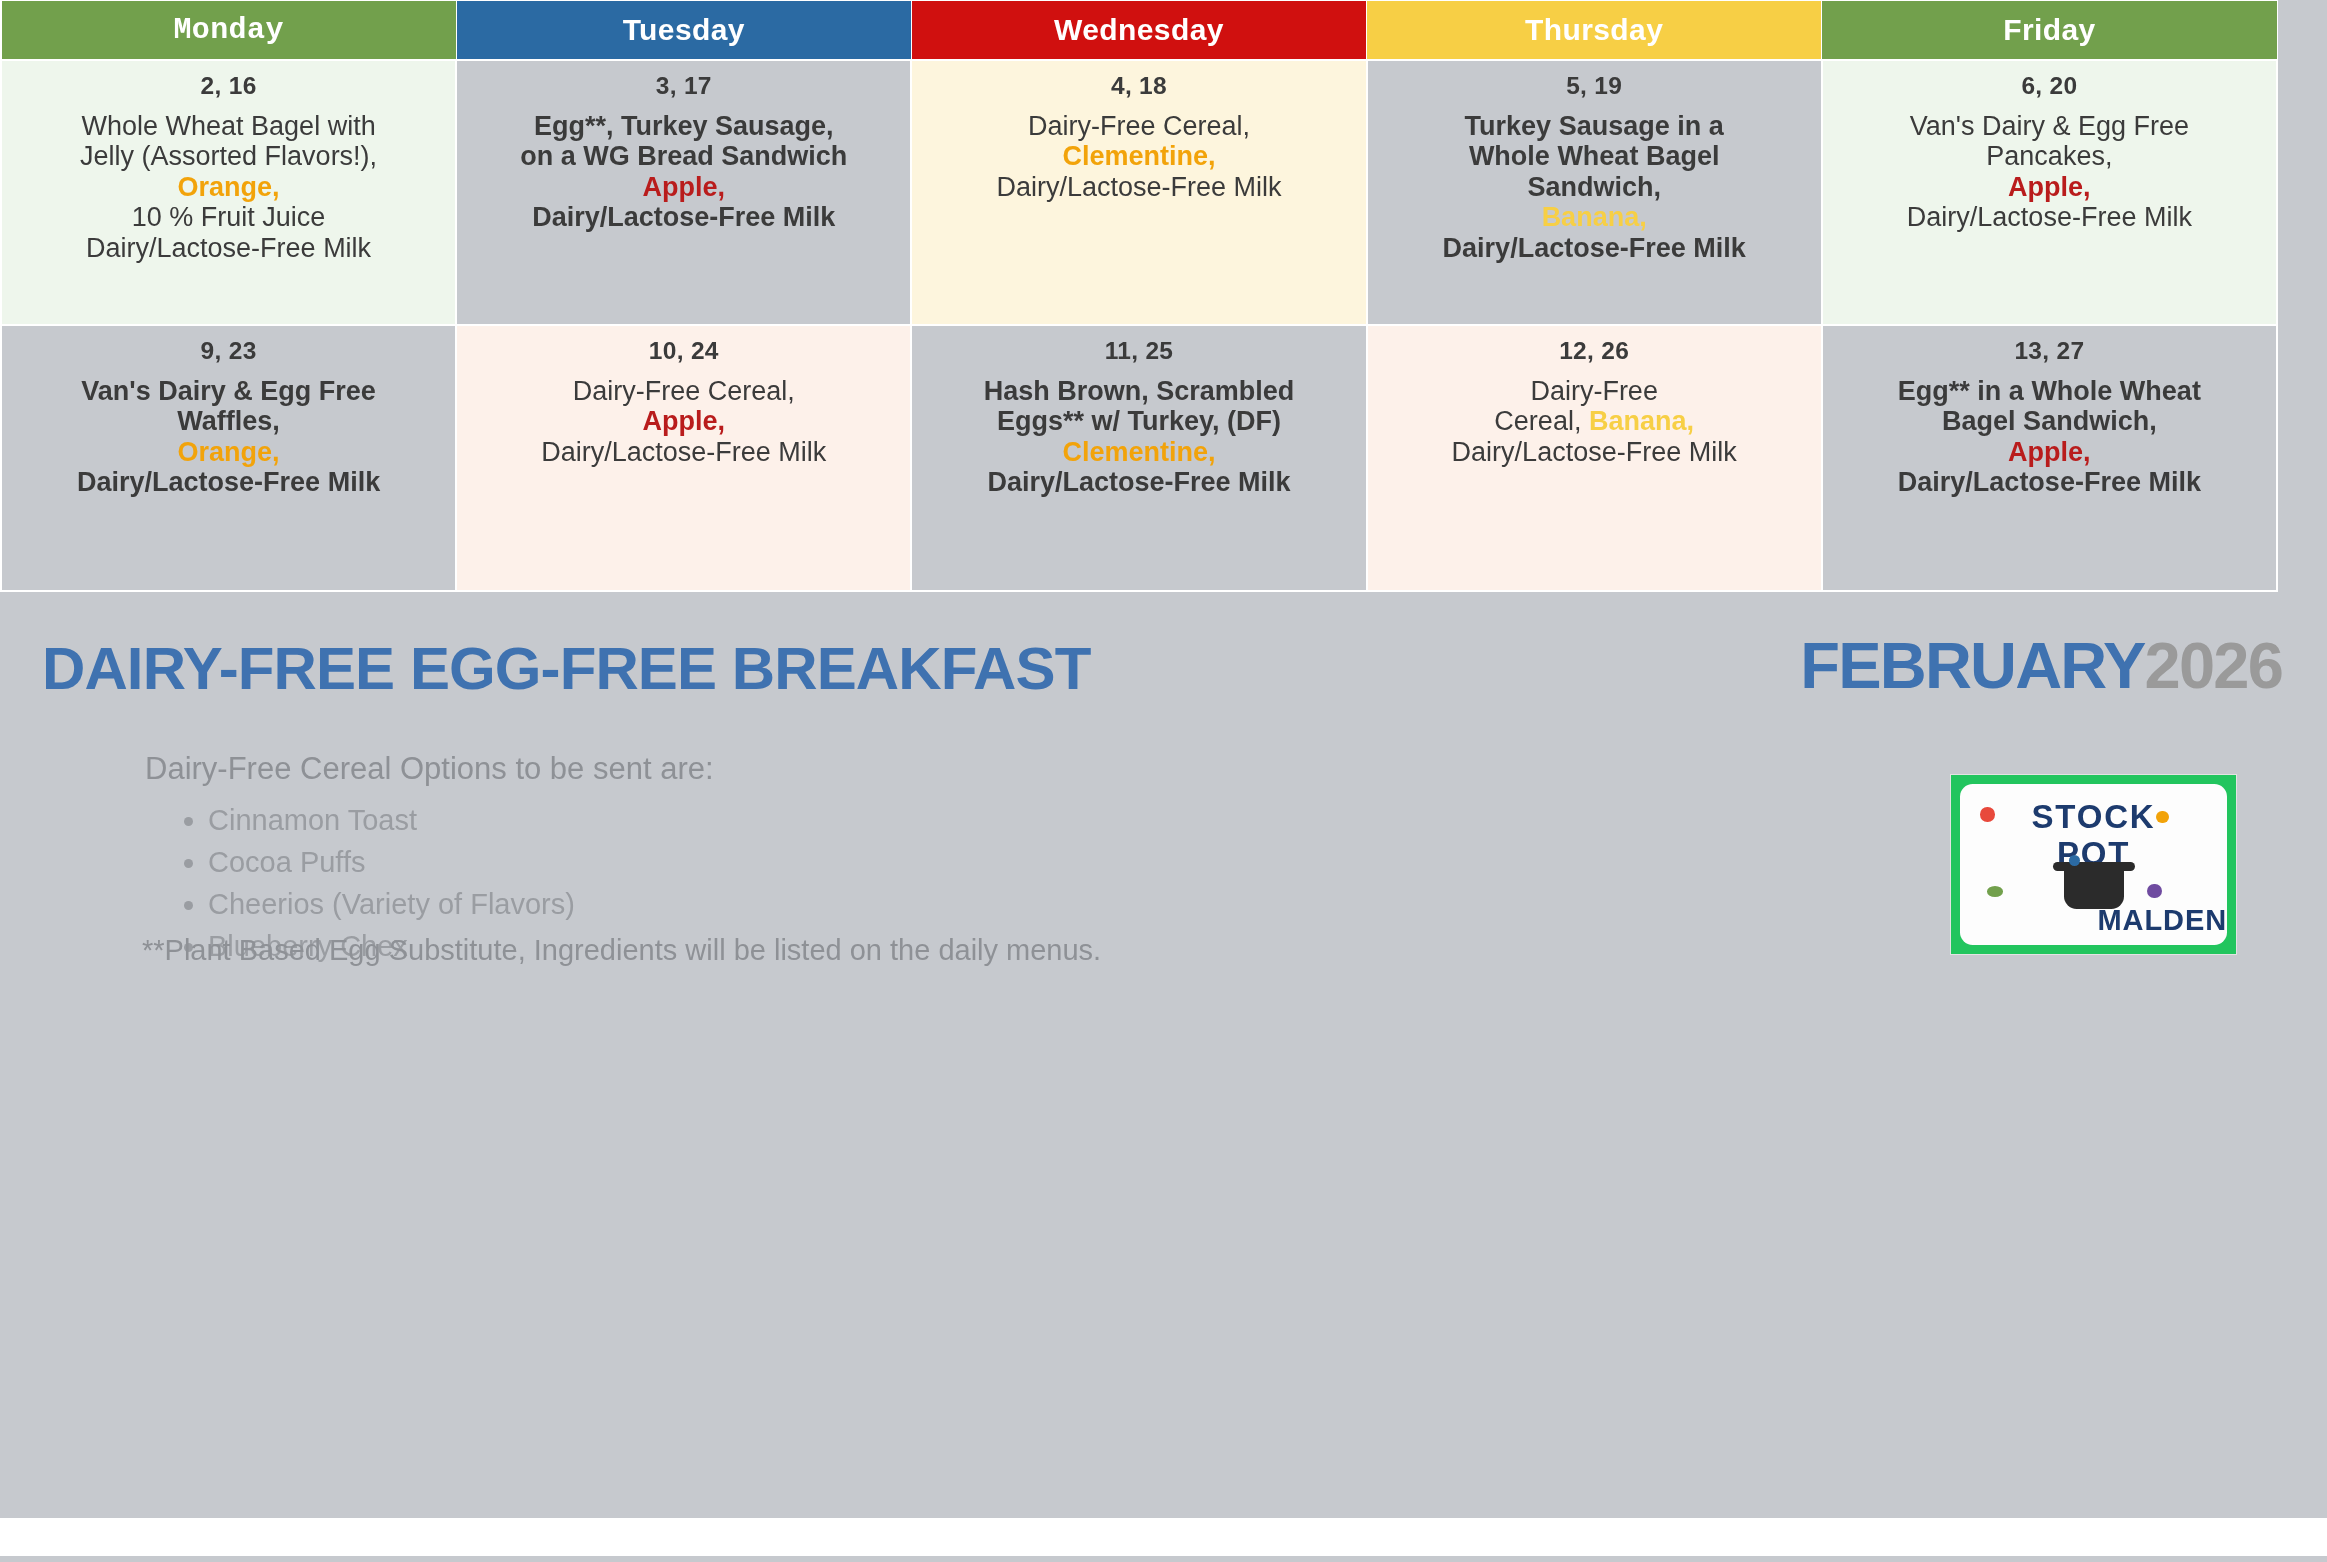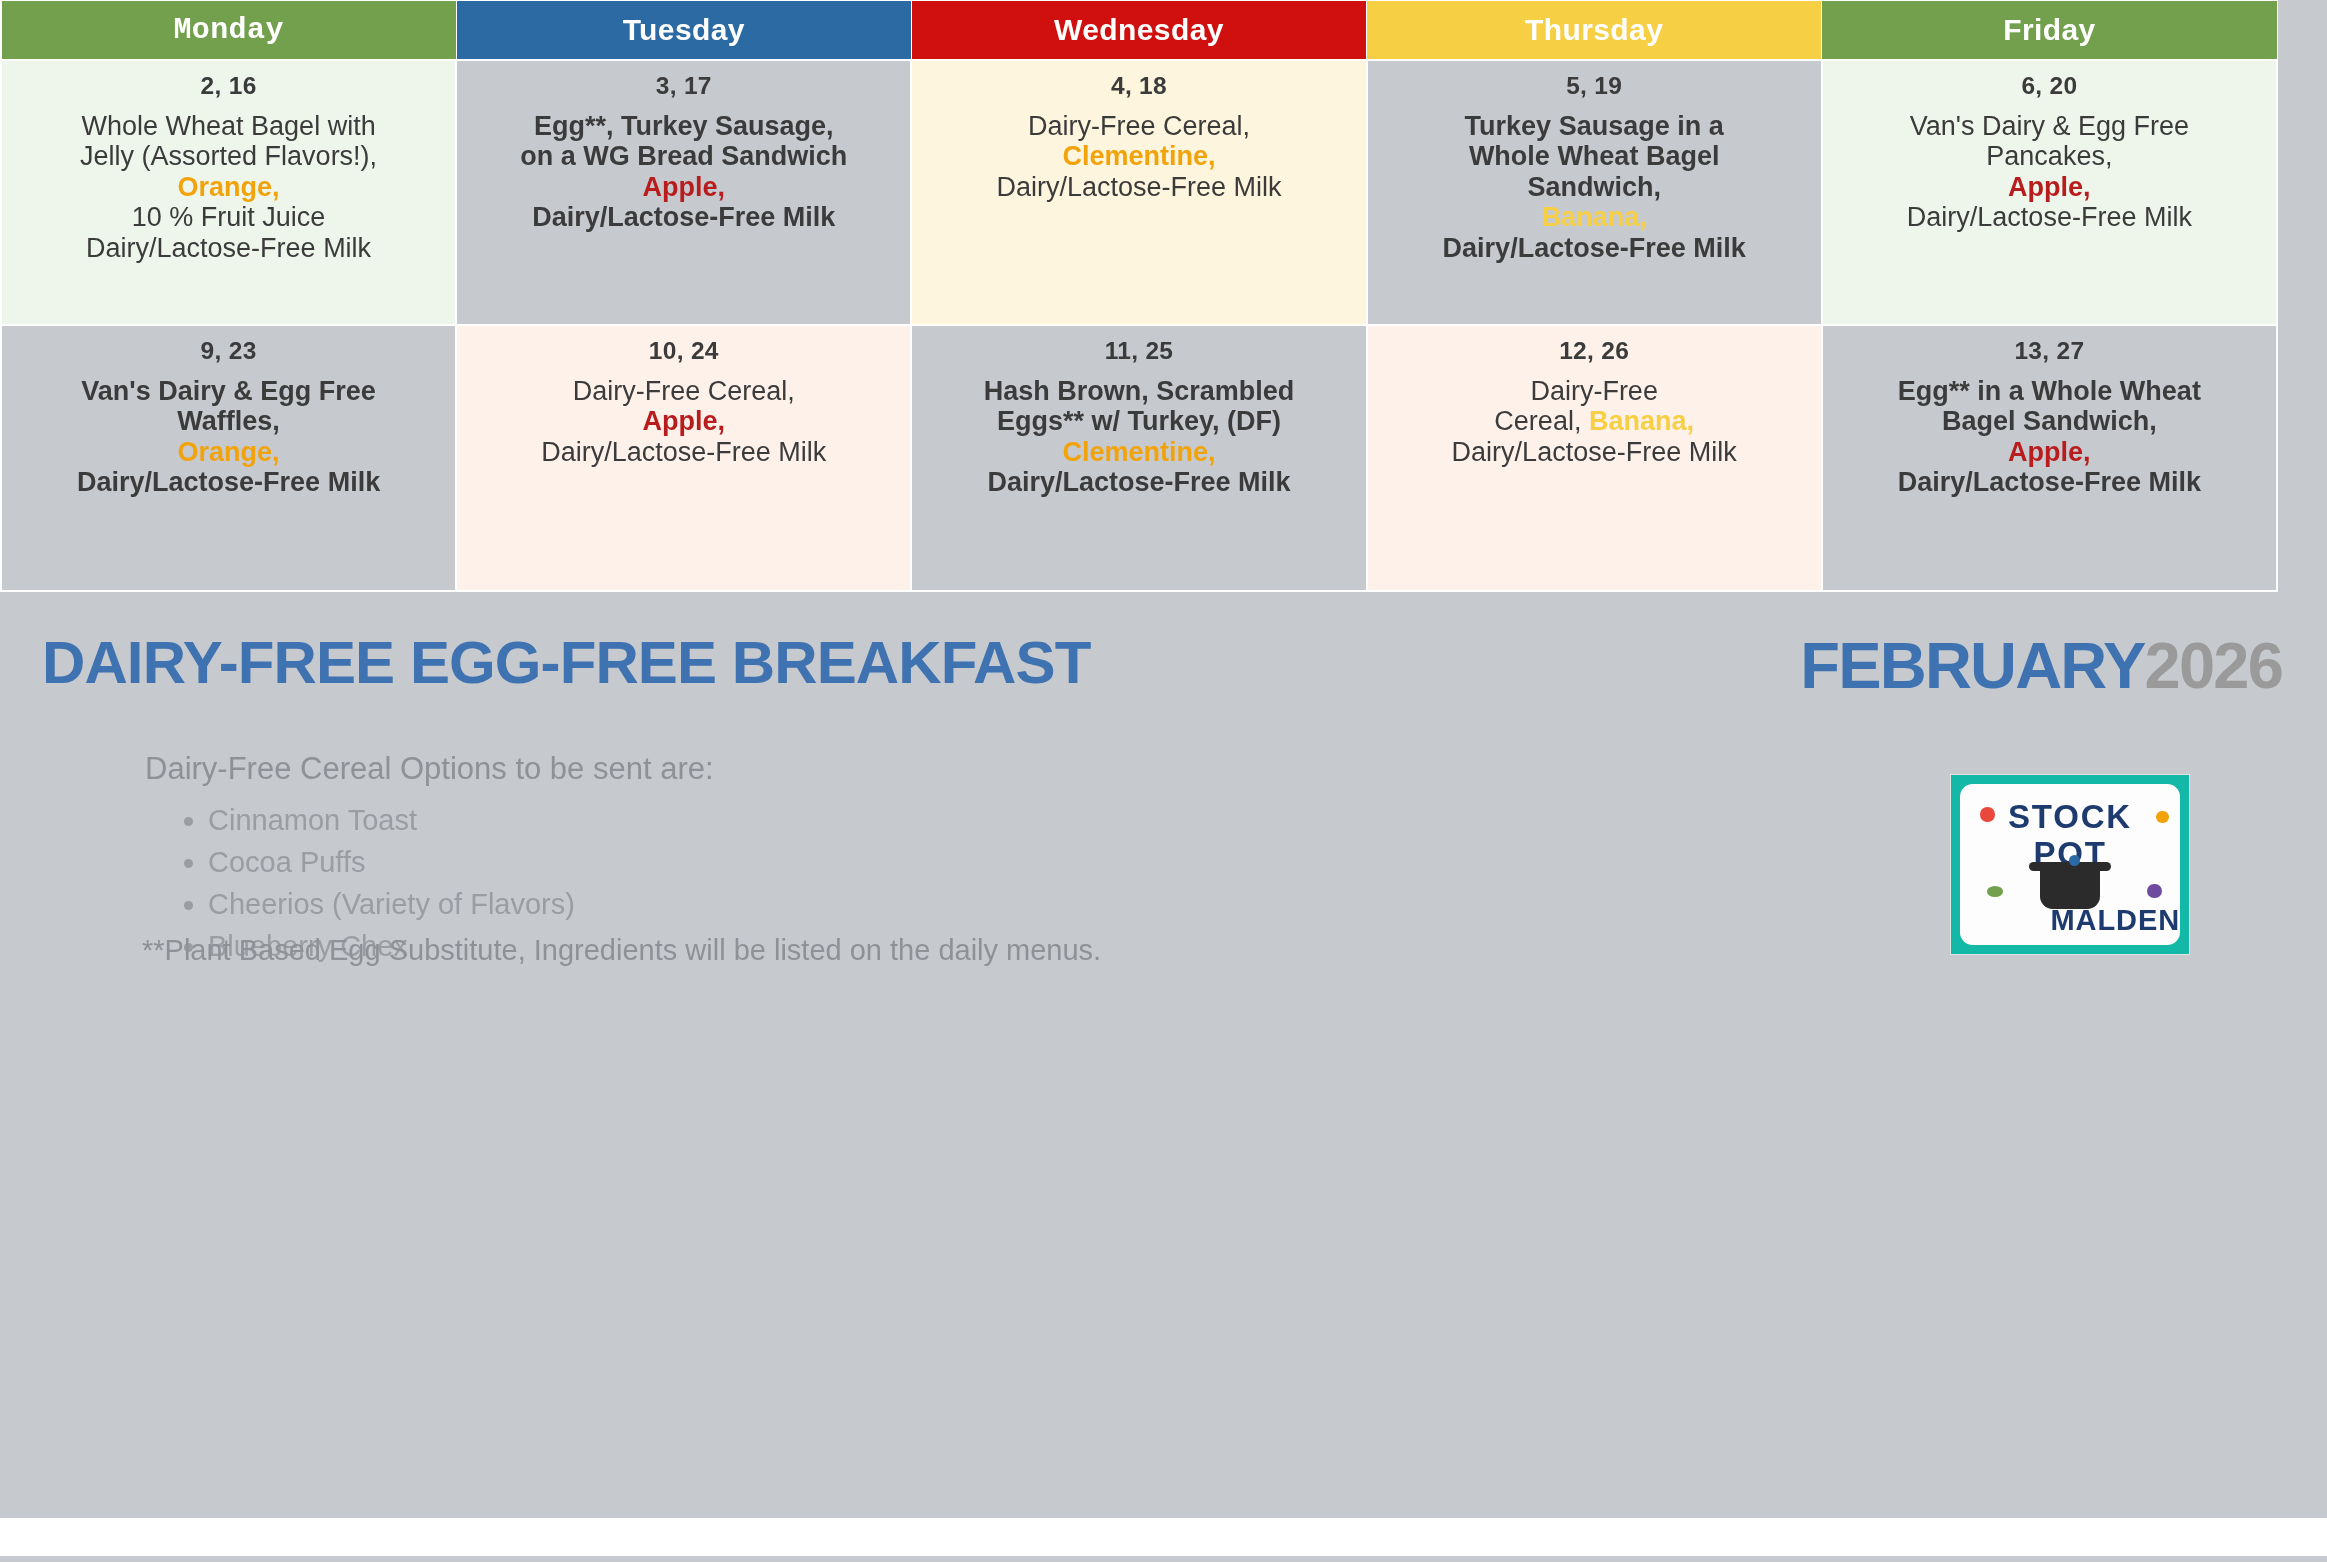--- a/index.html
+++ b/index.html
@@ -77,21 +77,21 @@
     height: 964px;
     background: #c6c9ce;
   }
   .title-row {
     position: absolute;
     top: 36px;
     left: 0;
     width: 2282px;
     display: flex;
     justify-content: space-between;
-    align-items: flex-start;
+    align-items: flex-end;
   }
   .big-title {
     margin-left: 42px;
     font-size: 60px;
     font-weight: bold;
     color: #3f72b0;
     letter-spacing: -0.9px;
   }
   .month-year {
     font-size: 65px;
@@ -126,22 +126,23 @@
     color: #8e9196;
   }
 
   
   .logo {
     position: absolute;
     top: 182px;
     left: 1950px;
     width: 238px;
     height: 179px;
-    background: #14b8a6;
+    background: #22c55e;
     border: 0.9px solid #e3e3e3;
+    padding-left: 47px;
   }
   .logo-inner {
     position: absolute;
     inset: 9px;
     border-radius: 12.7px;
     background: #fdfdfd;
     overflow: hidden;
   }
   .logo-txt1, .logo-txt2 {
     position: absolute;

